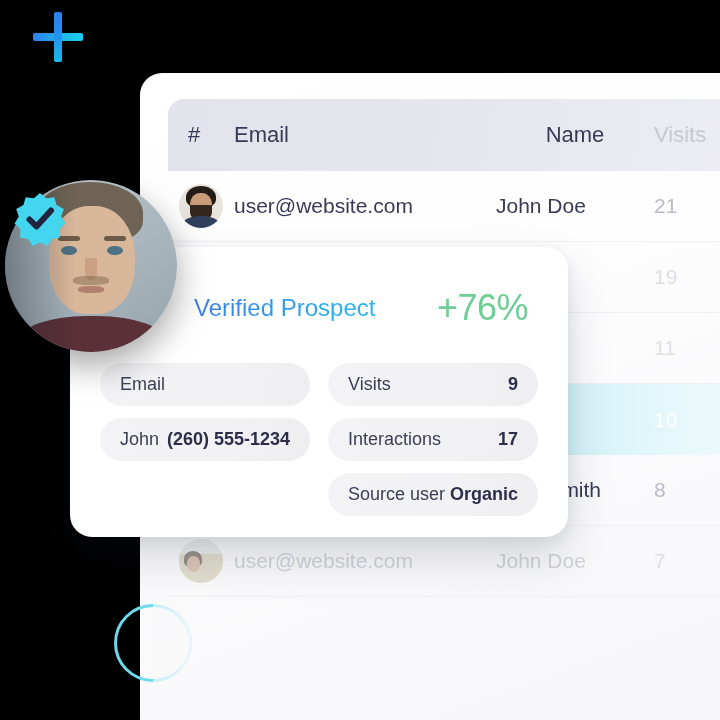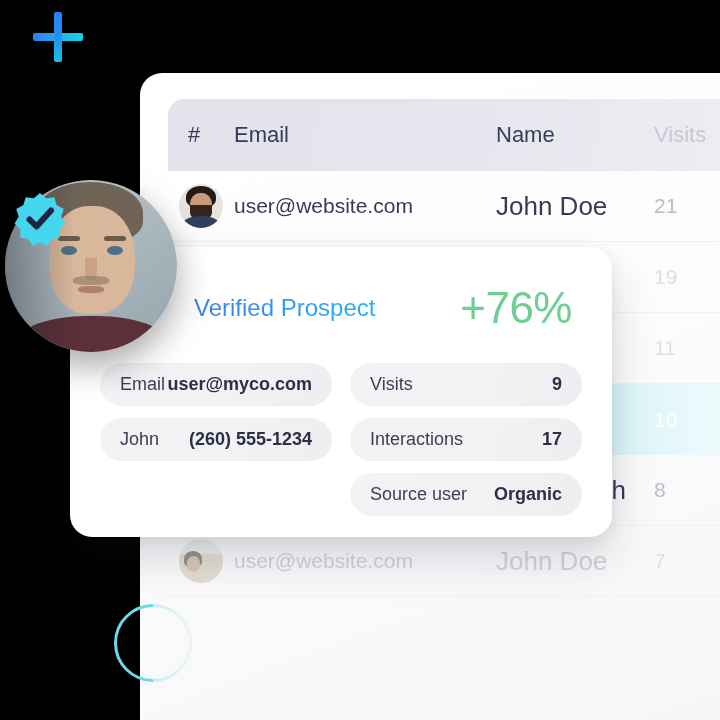--- a/index.html
+++ b/index.html
@@ -65,21 +65,21 @@
   .th {
     font-size: 22px;
     color: #383a56;
     white-space: nowrap;
   }
   .th.muted { color: #c8c8d4; }
 
   .col-hash   { width: 66px; padding-left: 20px; }
   .col-avatar { width: 66px; display: flex; justify-content: center; }
   .col-email  { width: 262px; }
-  .col-name   { width: 158px; }
+  .col-name   { width: 158px; text-align: center; }
   .col-visits { width: 80px; }
 
   #table-rows {
     position: absolute;
     left: 28px;
     top: 98px;
     width: 580px;
   }
 
   .trow {
@@ -95,21 +95,21 @@
   }
 
   .cell-email {
     width: 262px;
     font-size: 21px;
     color: #383a56;
     white-space: nowrap;
   }
   .cell-name {
     width: 158px;
-    font-size: 26px;
+    font-size: 21px;
     color: #383a56;
     white-space: nowrap;
   }
   .cell-visits {
     width: 80px;
     font-size: 21px;
     color: #bcbcc8;
   }
 
   .trow.dim .cell-email,
@@ -225,21 +225,21 @@
     left: 50%; top: -3px; right: -3px; bottom: -3px;
     border-radius: 0 50% 50% 0;
     background: linear-gradient(90deg, rgba(249,249,250,0.62), rgba(249,249,250,0.92));
   }
 
   
   #prospect-card {
     position: absolute;
     left: 70px;
     top: 247px;
-    width: 542px;
+    width: 498px;
     height: 290px;
     background: #ffffff;
     border-radius: 22px;
     box-shadow: 0 22px 46px rgba(24,30,52,0.16), 0 4px 14px rgba(24,30,52,0.07);
     padding: 30px 30px 24px 30px;
   }
 
   #card-head {
     display: flex;
     align-items: center;
@@ -259,21 +259,21 @@
     line-height: 1.18;
     white-space: nowrap;
   }
   #prospect-sub {
     font-size: 20px;
     color: #3f4050;
     line-height: 1.35;
     white-space: nowrap;
   }
   #conversion-value {
-    font-size: 44px;
+    font-size: 36px;
     color: #6ece93;
     font-weight: 400;
     letter-spacing: -0.5px;
     white-space: nowrap;
     padding-right: 6px;
     margin-left: 21px;
   }
 
   #card-details {
     display: flex;
@@ -399,21 +399,20 @@
       <div id="card-head-text">
         <div id="prospect-title">Verified Prospect</div>
       </div>
       <div id="conversion-value">+76%</div>
     </div>
 
     <div id="card-details">
       <div class="detail-col">
         <div class="detail-pill">
           <span class="detail-label">Email</span>
-          <span class="detail-value">user@myco.com</span>
         </div>
         <div class="detail-pill">
           <span class="detail-label">John</span>
           <span class="detail-value">(260) 555-1234</span>
         </div>
       </div>
       <div class="detail-col">
         <div class="detail-pill">
           <span class="detail-label">Visits</span>
           <span class="detail-value">9</span>

